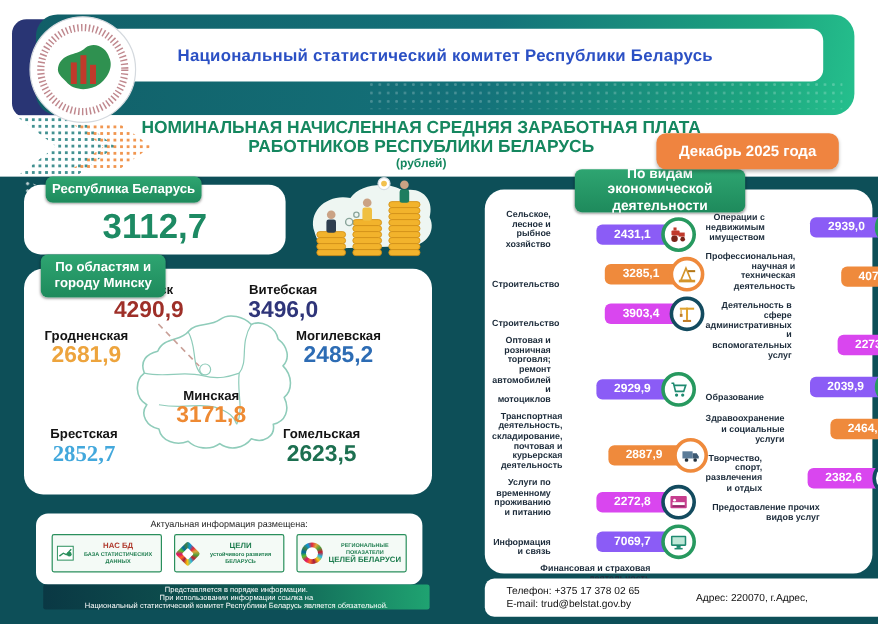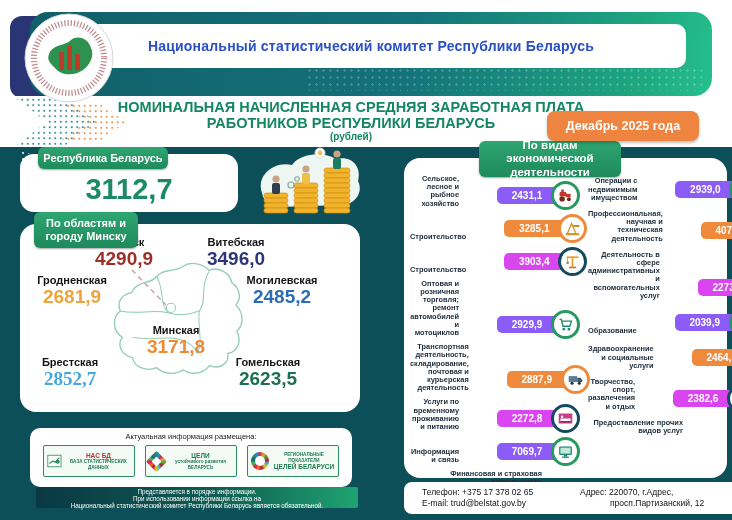--- a/index.html
+++ b/index.html
@@ -515,16 +515,15 @@
       </div>
   </div>
 
   <div class="contact">
     <div class="contact-col1">
       <div><span>Телефон:</span> <span>+375 17 378 02 65</span></div>
       <div><span>E-mail:</span> <span>trud@belstat.gov.by</span></div>
     </div>
     <div class="contact-col2">
       <div><span>Адрес:</span> <span>220070, г.Адрес,</span></div>
-      <div class="addr2">просп.Партизанский, 12</div>
     </div>
   </div>
 </div>
 
 </body></html>

